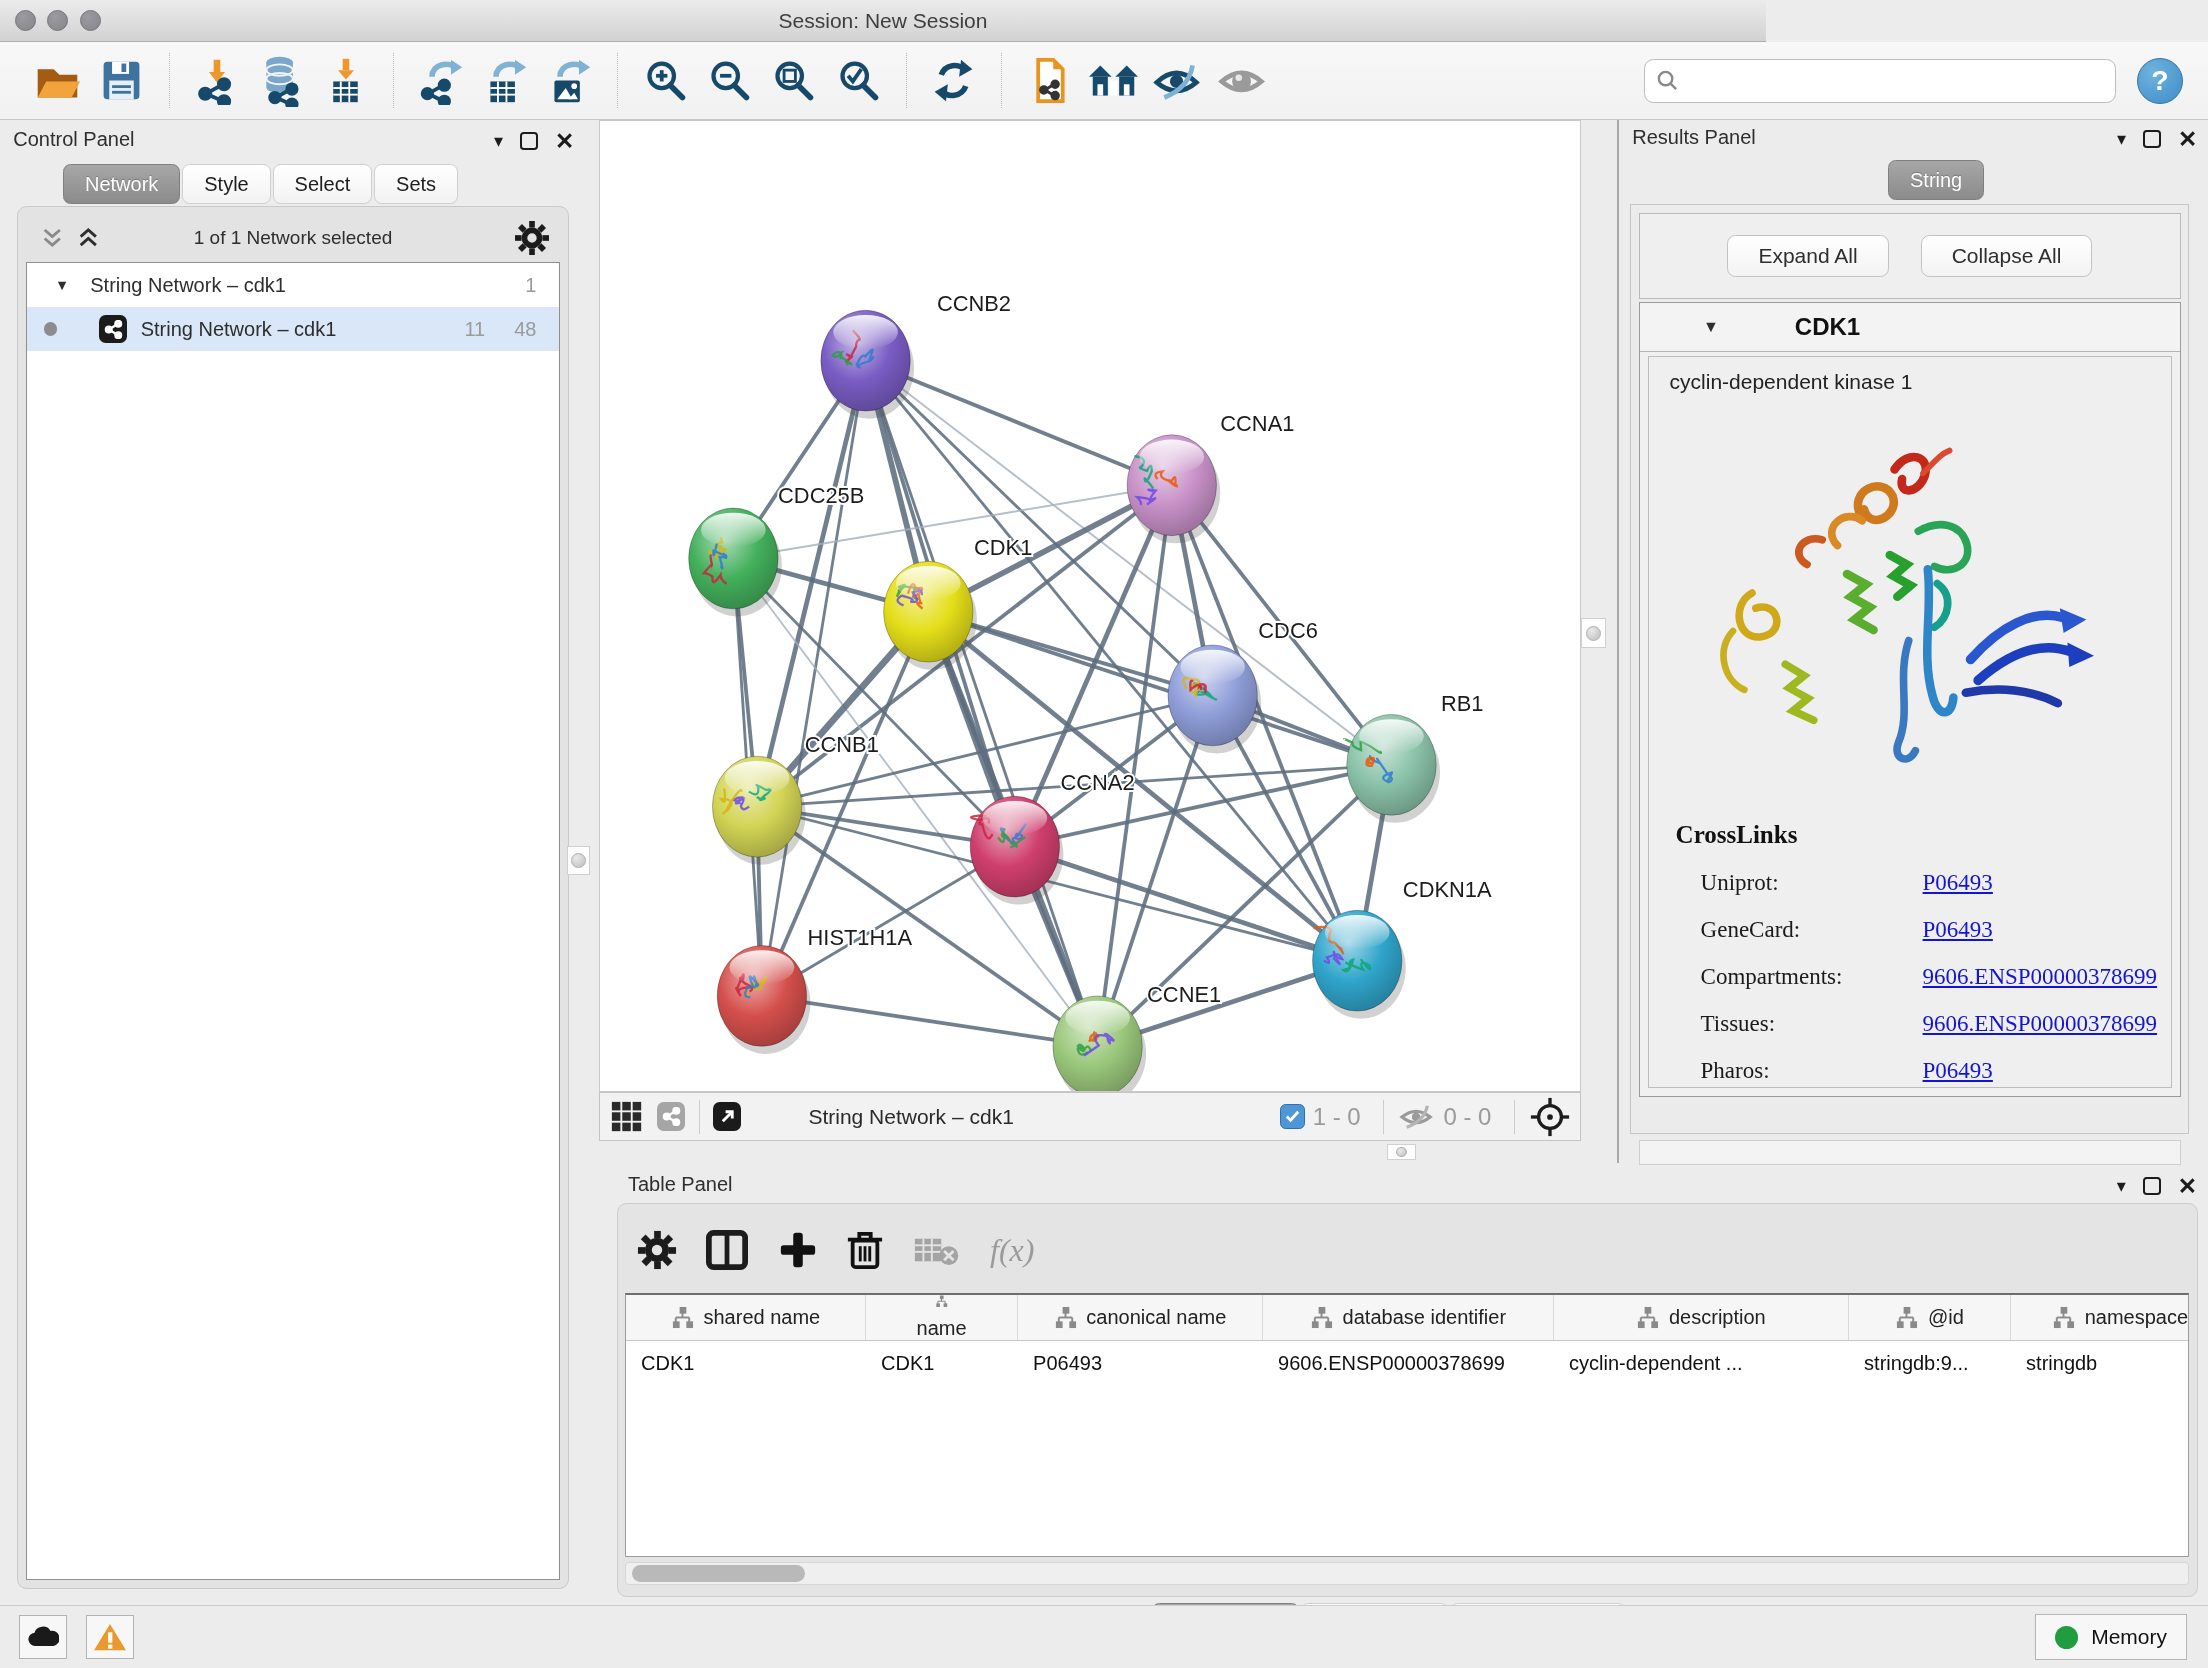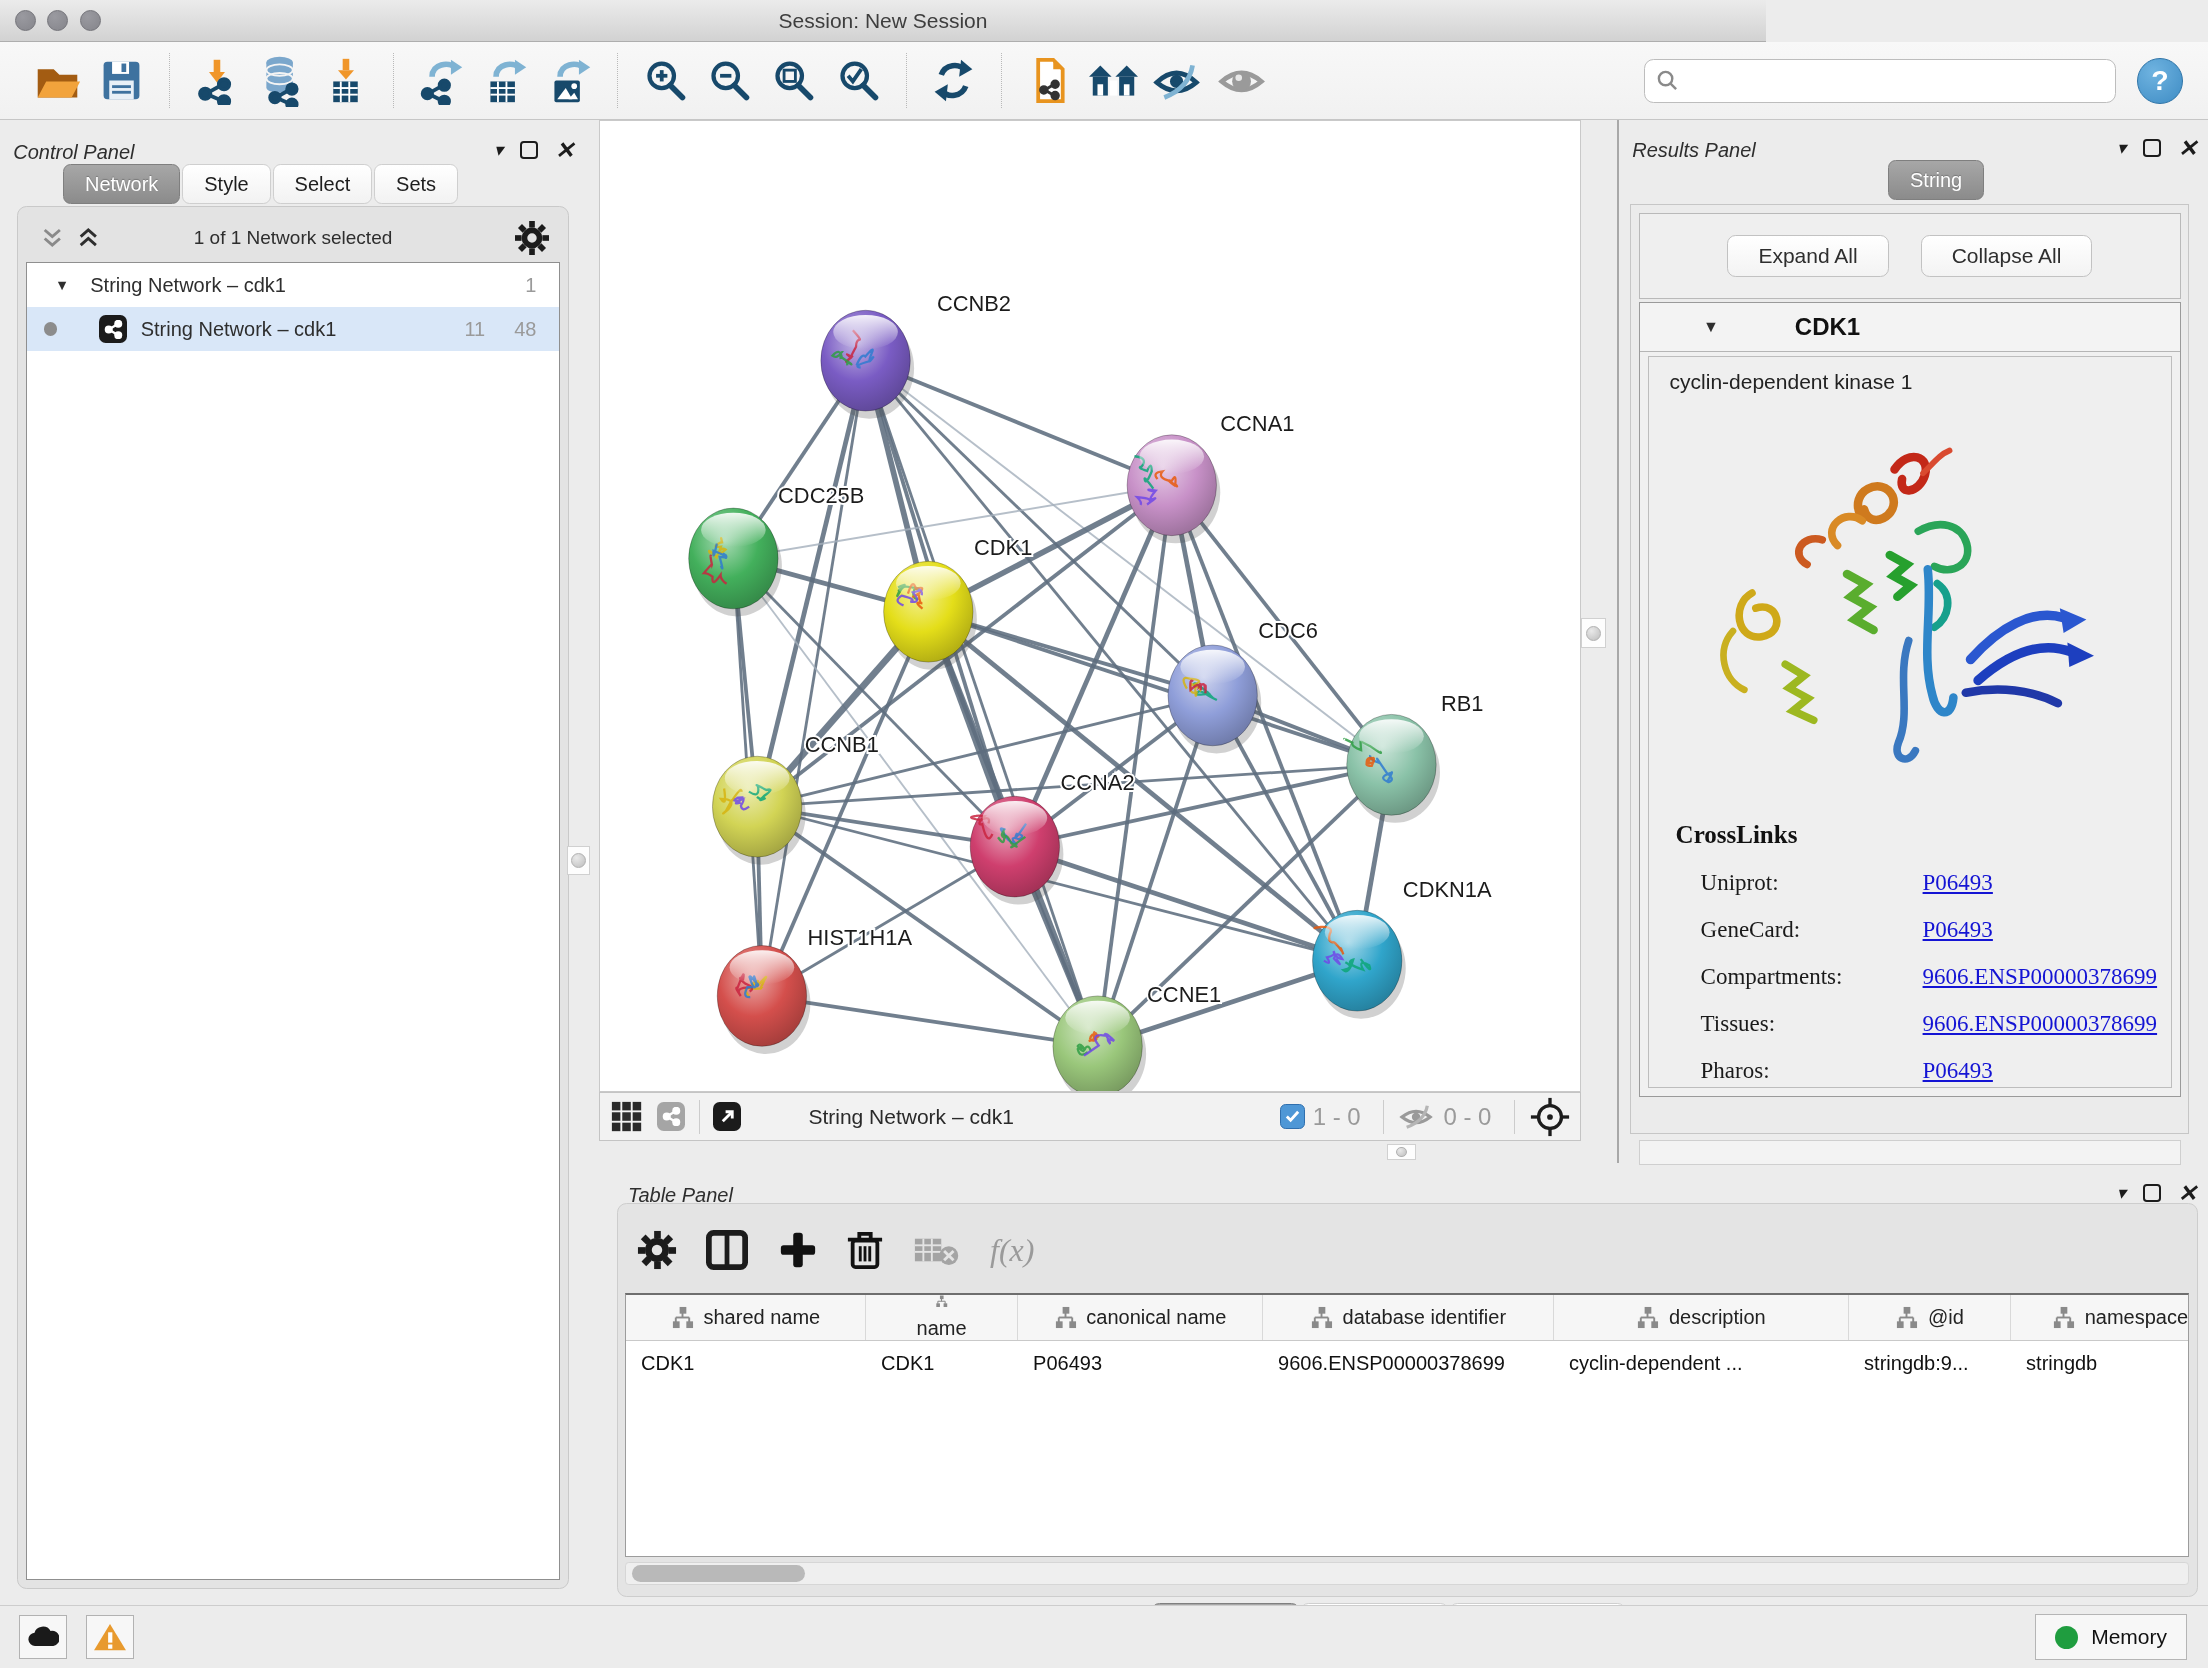--- a/index.html
+++ b/index.html
@@ -20,21 +20,21 @@
     border-bottom:1px solid #c6c6c6; display:flex; align-items:center; padding:0 25px; }
   .tbtn { width:53px; height:53px; display:flex; align-items:center; justify-content:center; margin:0 5.7px; }
   .tsep { width:0; height:55px; border-left:1.9px dotted #b9b9b9; margin:0 15px; }
   #toolbar-search { margin-left:auto; width:472px; height:44px; background:#fff; border:1px solid #bdbdbd;
     border-radius:9.5px; display:flex; align-items:center; padding:0 11.4px; }
   #toolbar-search input { border:none; outline:none; font-size:20px; width:399px; margin-left:9.5px; font-family:"Liberation Sans",sans-serif; }
   #help-btn { width:46px; height:46px; border-radius:50%; background:radial-gradient(circle at 35% 30%, #6fb3e0, #3e8cc4);
     border:1px solid #2e74a8; color:#fff; font-size:28.5px; font-weight:bold; display:flex; align-items:center; justify-content:center; margin-left:21px; }
 
   
-  .panel-header { display:flex; align-items:flex-end; font-size:20px; color:#2e2e2e;font-style:italic; }
+  .panel-header { display:flex; align-items:flex-start; font-size:20px; color:#2e2e2e; }
   .panel-controls { margin-left:auto; display:flex; align-items:center; gap:17px; color:#1c1c1c; }
   .pc-glyph { font-size:18px; line-height:1; }
   .pc-box { width:18px; height:18px; border:2.4px solid #1c1c1c; border-radius:3.8px; }
   .pc-x { font-size:23px; font-weight:bold; }
 
   .tab { height:40px; border-radius:7.6px; background:linear-gradient(#ffffff,#f2f2f2); border:1px solid #cfcfcf;
     display:flex; align-items:center; justify-content:center; font-size:20px; color:#1d1d1d; padding:0 21px; }
   .tab.active { background:linear-gradient(#a7a7a7,#8b8b8b); border-color:#7f7f7f; color:#fff; text-shadow:0 -1px 1px rgba(0,0,0,.25); }
 
   

